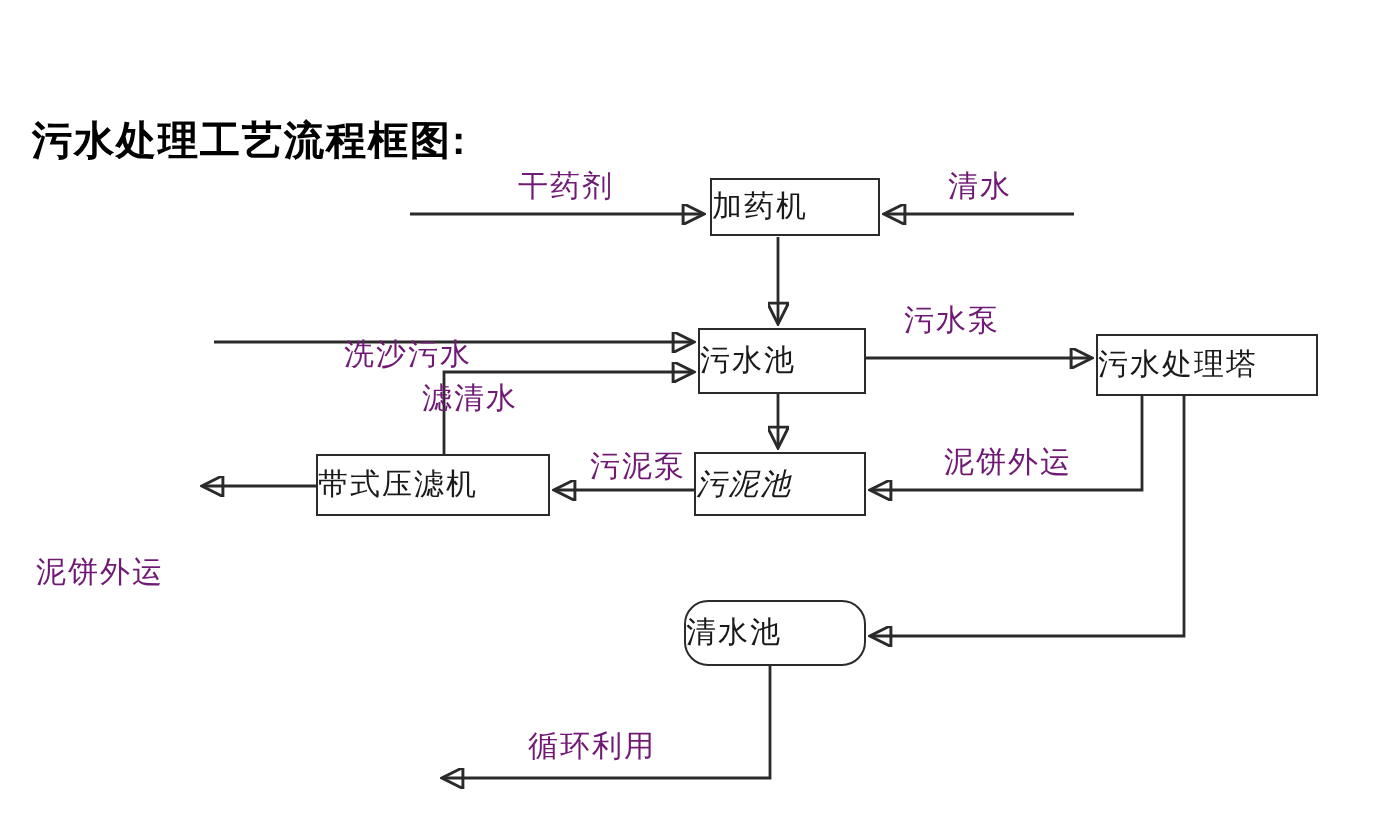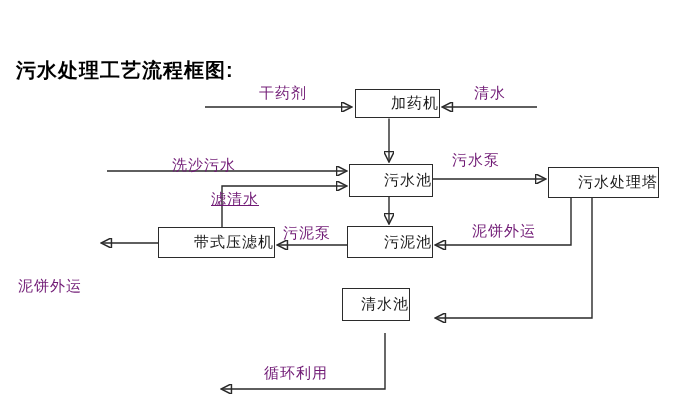--- a/index.html
+++ b/index.html
@@ -21,21 +21,21 @@
     letter-spacing: 1px;
     color: #000000;
     margin-top: 40px;
   }
   .node {
     position: absolute;
     border: 1.5px solid #2b2b2b;
     background: #ffffff;
     display: flex;
     align-items: center;
-    justify-content: flex-end;
+    justify-content: flex-start;
     font-size: 15px;
     letter-spacing: 1px;
     color: #1a1a1a;
     box-sizing: border-box;
   }
   .flow-label {
     position: absolute;
     font-size: 15px;
     letter-spacing: 1px;
     color: #701a75;
@@ -48,31 +48,31 @@
   }
   #arrows path {
     fill: none;
     stroke: #2a2a2a;
     stroke-width: 1.4;
   }
   
   #node-dosing        { left: 355px; top:  89px; width:  85px; height: 29px; }
   #node-sewage-pool   { left: 349px; top: 164px; width:  84px; height: 33px; }
   #node-tower         { left: 548px; top: 167px; width: 111px; height: 31px; }
-  #node-sludge-pool   { left: 347px; top: 226px; width:  86px; height: 32px; }
+  #node-sludge-pool   { left: 347px; top: 226px; width:  86px; height: 32px; font-style: italic; }
   #node-belt-press    { left: 158px; top: 227px; width: 117px; height: 31px; }
-  #node-clean-pool    { left: 342px; top: 288px; width:  68px; height: 33px; }
+  #node-clean-pool    { left: 342px; top: 300px; width:  91px; height: 33px; border-radius: 12px; }
   
   #lbl-dry-chemical   { left: 259px; top:  84px; }
   #lbl-clean-water    { left: 474px; top:  84px; }
-  #lbl-sand-sewage    { left: 172px; top: 156px; }
+  #lbl-sand-sewage    { left: 172px; top: 168px; }
   #lbl-sewage-pump    { left: 452px; top: 151px; }
-  #lbl-filtered-water { left: 211px; top: 190px; text-decoration: underline; }
+  #lbl-filtered-water { left: 211px; top: 190px; }
   #lbl-bottom-sewage  { left: 472px; top: 222px; }
-  #lbl-sludge-pump    { left: 283px; top: 224px; font-family: Liberation Mono, monospace; }
+  #lbl-sludge-pump    { left: 295px; top: 224px; font-family: Liberation Mono, monospace; }
   #lbl-mud-cake       { left:  18px; top: 230px; margin-top: 47px; }
   #lbl-recycle        { left: 264px; top: 364px; }
 </style>
 </head>
 <body>
 
 <div id="canvas">
 
   <div id="title">污水处理工艺流程框图:</div>
 

